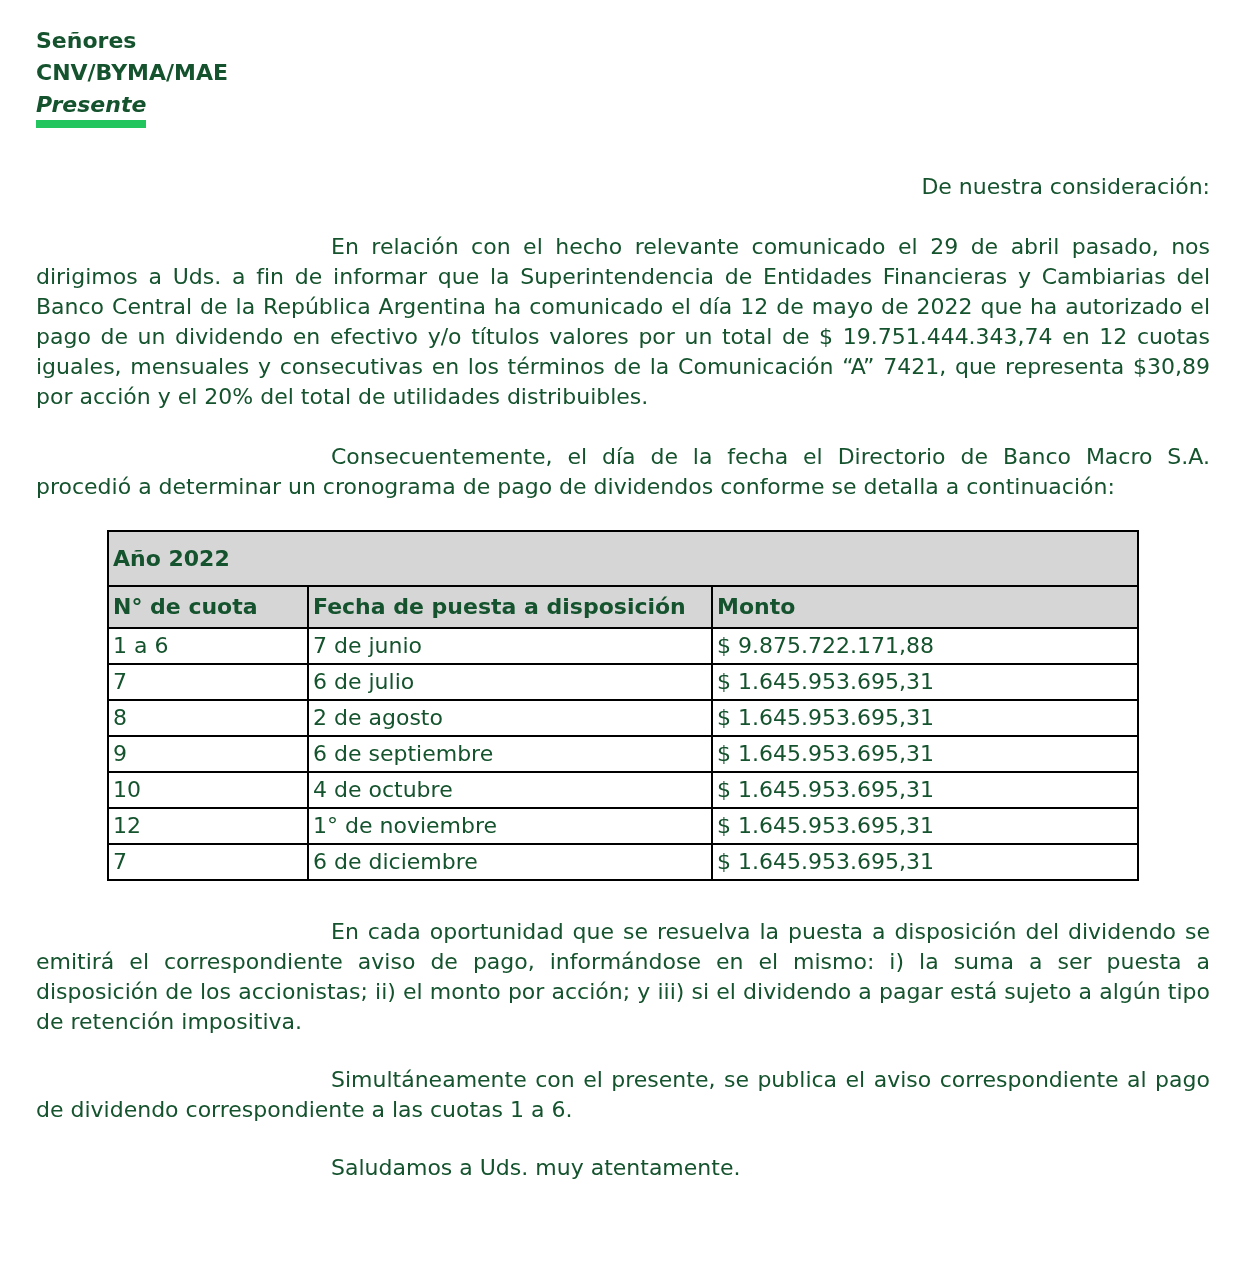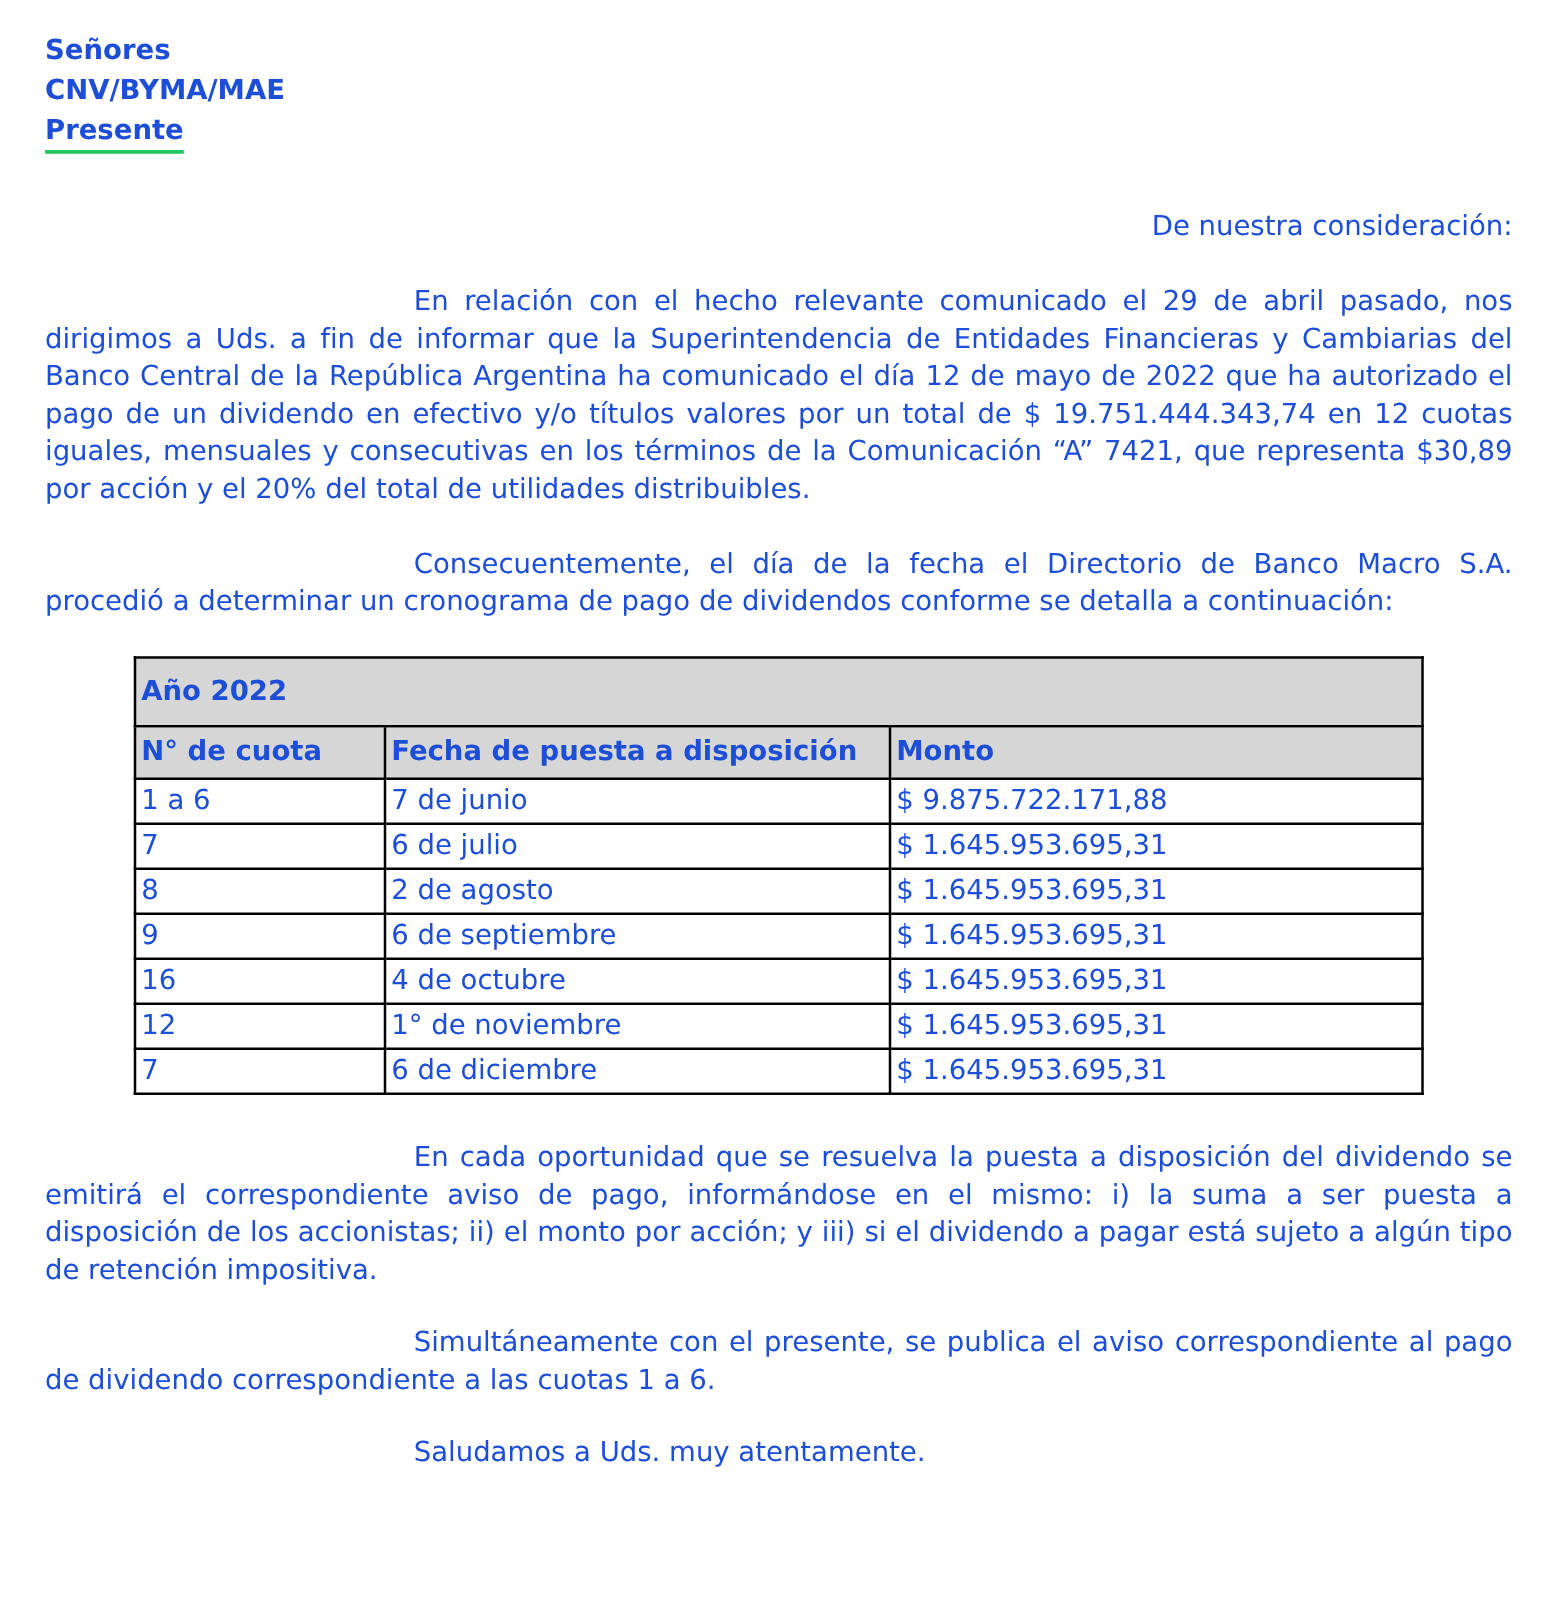--- a/index.html
+++ b/index.html
@@ -6,35 +6,36 @@
   html, body {
     margin: 0;
     padding: 0;
     background: #ffffff;
   }
   .page {
     box-sizing: border-box;
     width: 1244px;
     min-height: 1280px;
     background: #ffffff;
-    color: #1d4ed8;
+    color: #14532d;
     font-family: "DejaVu Sans", "Liberation Sans", sans-serif;
     font-size: 22px;
     line-height: 30px;
     padding: 25px 34px 60px 36px;
   }
   .recipient {
     font-weight: bold;
     line-height: 32px;
   }
   .recipient .underlined {
     display: inline-block;
-    border-bottom: 3px solid #22c55e;
+    border-bottom: 8px solid #22c55e;
     padding-bottom: 1px;
     line-height: 29px;
+    font-style: italic;
   }
   .salutation {
     margin: 44px 0 0 0;
     text-align: right;
   }
   p.body-par {
     margin: 30px 0 0 0;
     text-align: justify;
     text-indent: 295px;
   }
@@ -121,21 +122,21 @@
       <td>8</td>
       <td>2 de agosto</td>
       <td>$ 1.645.953.695,31</td>
     </tr>
     <tr>
       <td>9</td>
       <td>6 de septiembre</td>
       <td>$ 1.645.953.695,31</td>
     </tr>
     <tr>
-      <td>16</td>
+      <td>10</td>
       <td>4 de octubre</td>
       <td>$ 1.645.953.695,31</td>
     </tr>
     <tr>
       <td>12</td>
       <td>1° de noviembre</td>
       <td>$ 1.645.953.695,31</td>
     </tr>
     <tr>
       <td>7</td>

